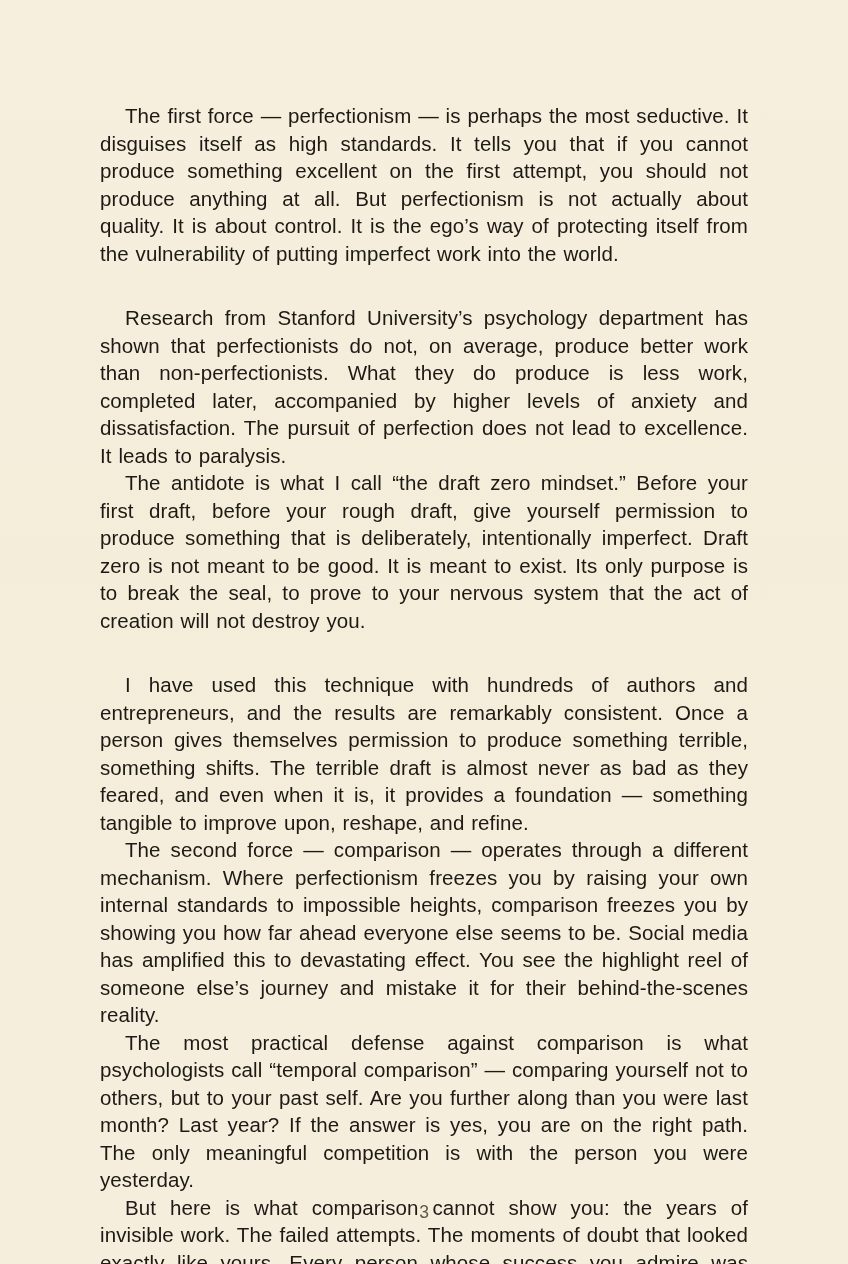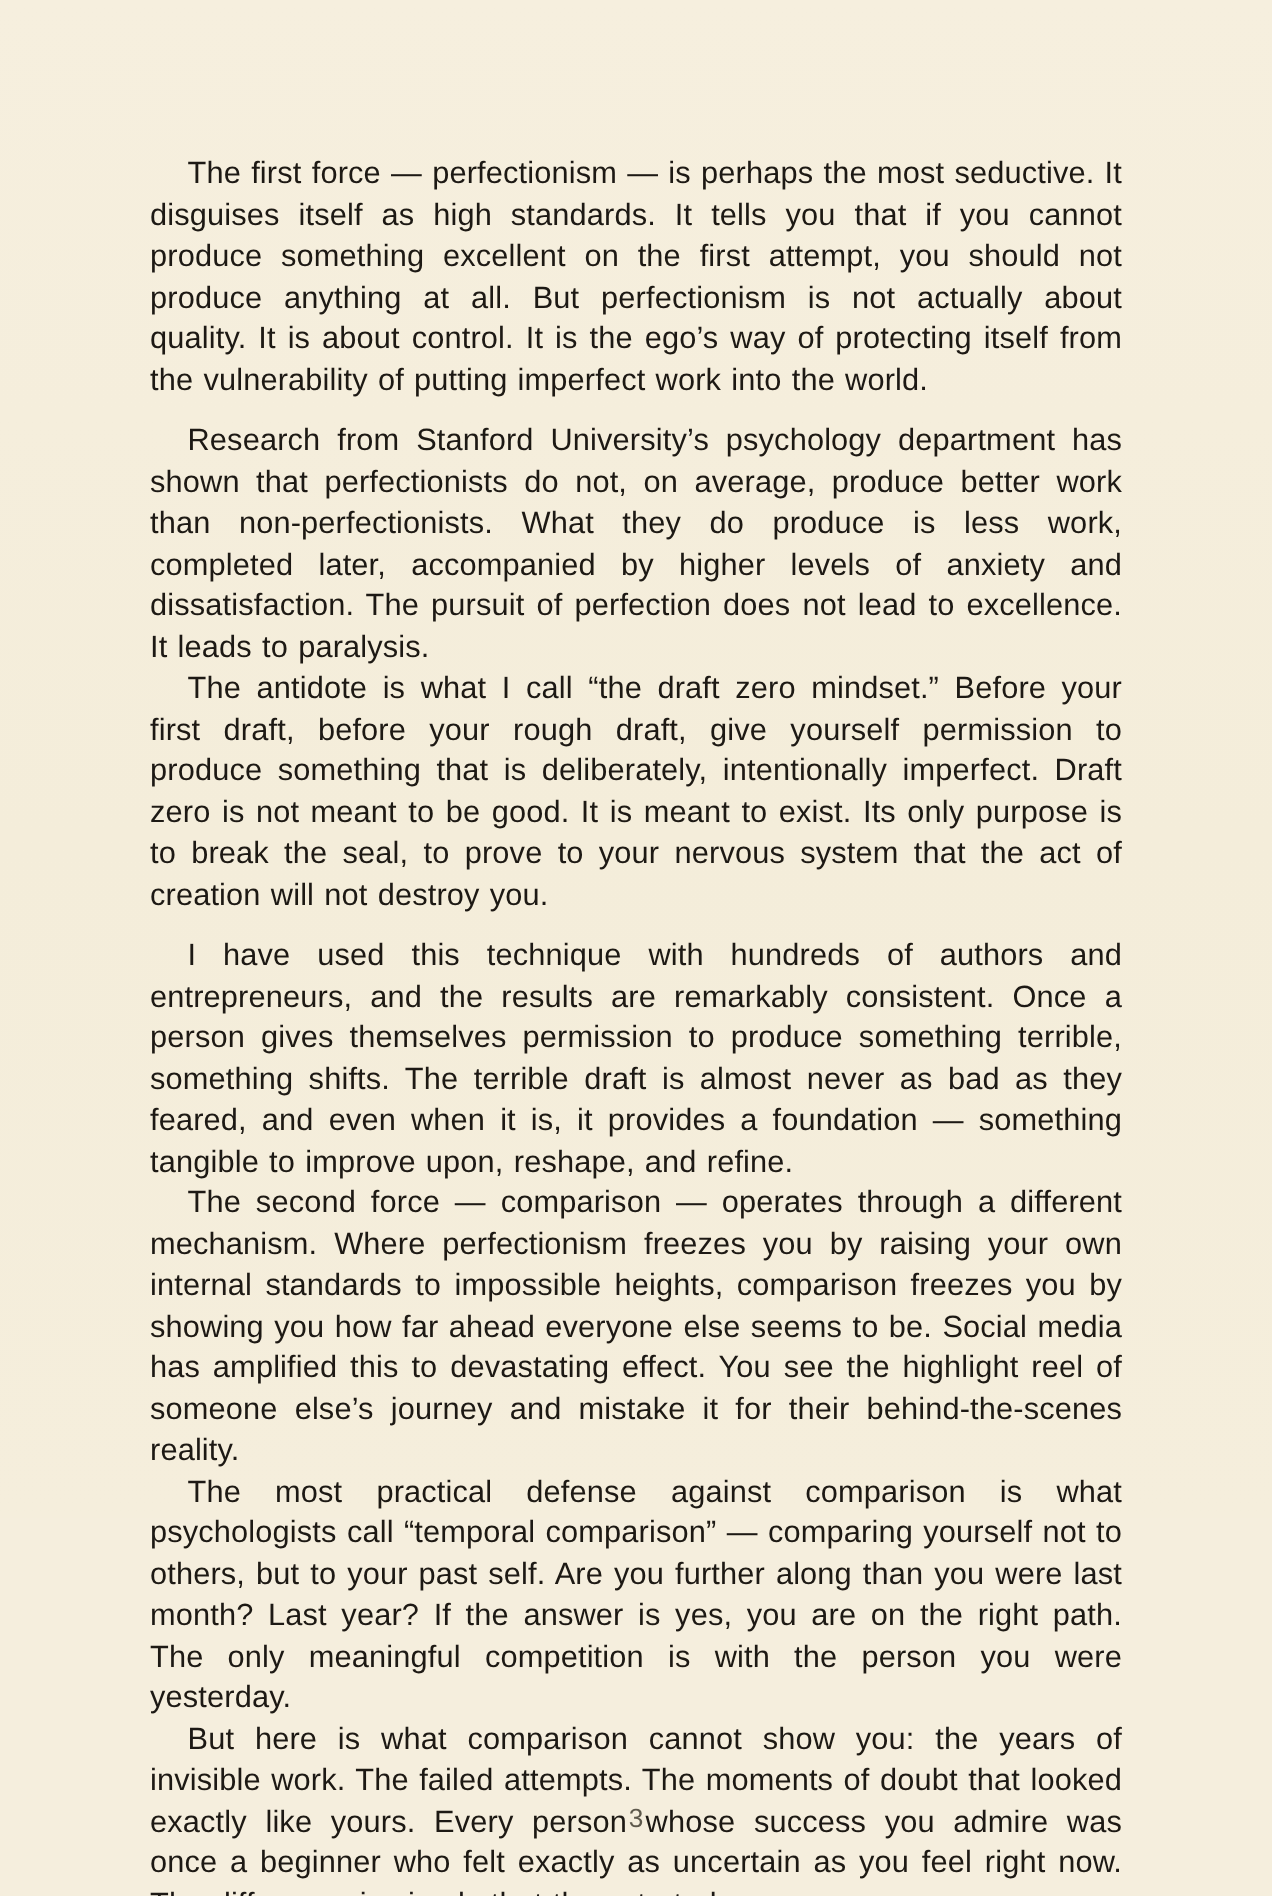--- a/index.html
+++ b/index.html
@@ -30,21 +30,21 @@
     margin: 0;
     font-size: 20.5px;
     line-height: 27.5px;
     text-align: justify;
     text-indent: 25px;
     letter-spacing: 0.1px;
     word-spacing: 1px;
     -webkit-font-smoothing: antialiased;
   }
   .gap-before {
-    margin-top: 13px;
+    margin-top: 37px;
   }
   .page-number {
     position: absolute;
     left: 0;
     right: 0;
     top: 1201px;
     text-align: center;
     font-size: 17.5px;
     line-height: 22px;
     color: #5e594c;

